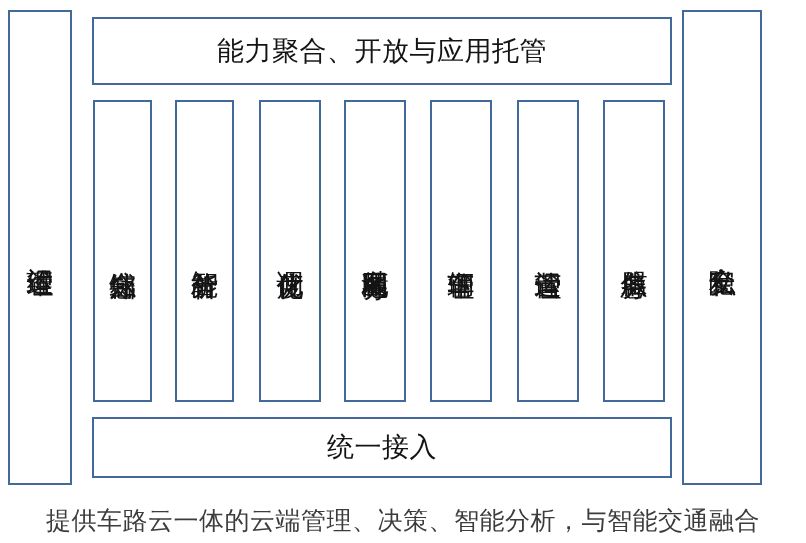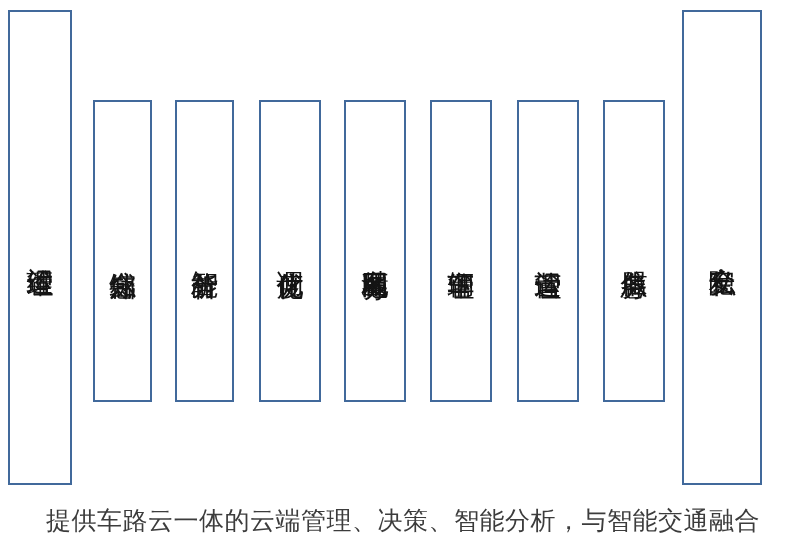--- a/index.html
+++ b/index.html
@@ -92,20 +92,23 @@
 </style>
 </head>
 <body>
 
 <div id="canvas">
 
   <div class="box" id="pillar-left">
     <span class="v-label">运维管理</span>
   </div>
 
+  <div class="box" id="band-top">
+    <span class="h-label">能力聚合、开放与应用托管</span>
+  </div>
 
   <div class="box col" id="col-0">
     <span class="v-label">综合感知</span>
   </div>
   <div class="box col" id="col-1">
     <span class="v-label">智能分析</span>
   </div>
   <div class="box col" id="col-2">
     <span class="v-label">调度优化</span>
   </div>
@@ -115,20 +118,23 @@
   <div class="box col" id="col-4">
     <span class="v-label">车辆管理</span>
   </div>
   <div class="box col" id="col-5">
     <span class="v-label">运营管理</span>
   </div>
   <div class="box col" id="col-6">
     <span class="v-label">信息服务</span>
   </div>
 
+  <div class="box" id="band-bottom">
+    <span class="h-label">统一接入</span>
+  </div>
 
   <div class="box" id="pillar-right">
     <span class="v-label">安全隐私</span>
   </div>
 
   <div id="caption">提供车路云一体的云端管理、决策、智能分析，与智能交通融合</div>
 
 </div>
 
 </body></html>

